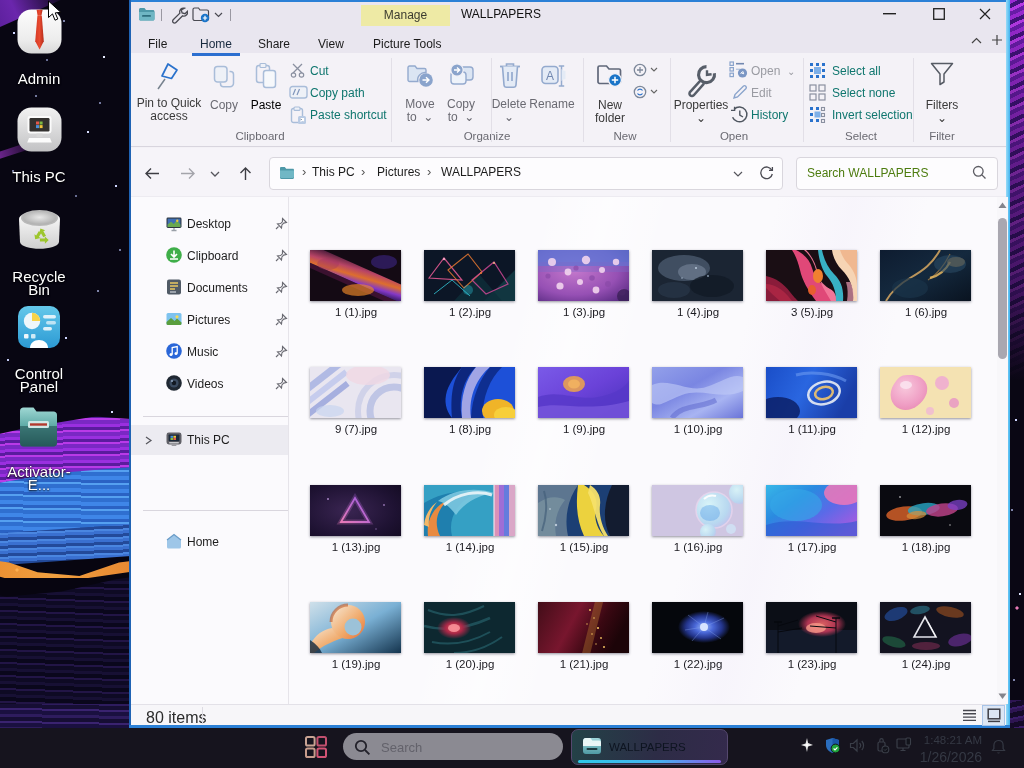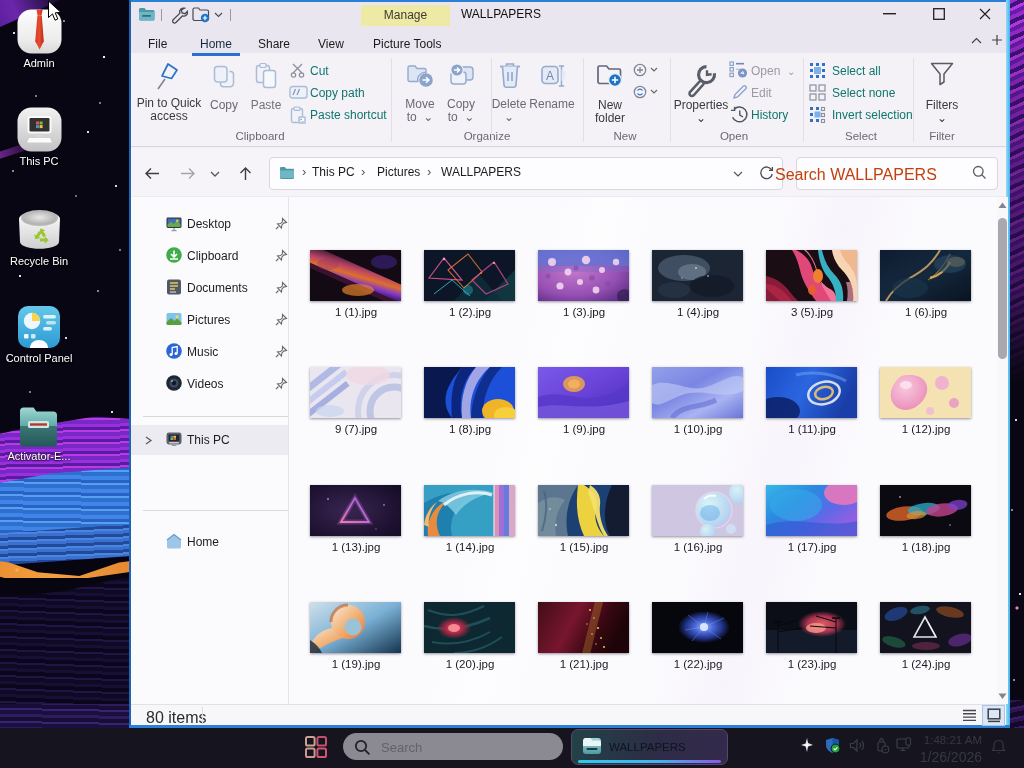--- a/index.html
+++ b/index.html
@@ -56,21 +56,21 @@
  radial-gradient(1px 1px at 3px 130px,#aab2e0 60%,transparent),
  radial-gradient(1.2px 1.2px at 11px 214px,#e0e6ff 60%,transparent),
  radial-gradient(1px 1px at 5px 300px,#aab2e0 60%,transparent),
  radial-gradient(1.2px 1.2px at 9px 385px,#cfd6ff 60%,transparent),
  radial-gradient(2px 2px at 8px 228px,#e87ab8 60%,transparent),
  #0a0714}
 #rs3{position:absolute;left:1009px;top:700px;width:15px;height:28px;background:repeating-linear-gradient(168deg,#2e1552 0 3px,#140a28 3px 8px,#3a1c68 8px 10px)}
 
 .dico{position:absolute;left:0;width:78px;text-align:center}
 .dico svg{display:block;margin:0 auto}
-.dlabel{color:#fff;font-size:11px;line-height:13px;margin-top:2px;text-shadow:0 1px 2px rgba(0,0,0,.9),0 0 2px rgba(0,0,0,.8)}
+.dlabel{color:#fff;font-size:15px;line-height:13px;margin-top:17px;text-shadow:0 1px 2px rgba(0,0,0,.9),0 0 2px rgba(0,0,0,.8)}
 
 #win{position:absolute;left:129px;top:0;width:881px;height:728px;background:#f3f1f6;font-size:12px;color:#2b2b2b}
 #win .bt{position:absolute;left:0;top:0;width:881px;height:2px;background:#2b80d6}
 #win .bl{position:absolute;left:0;top:0;width:2px;height:728px;background:#1f63b4}
 #win .br{position:absolute;left:877px;top:0;width:4px;height:728px;background:linear-gradient(90deg,#9adcf8,#3fb2ee)}
 #win .bb{position:absolute;left:0;top:725px;width:881px;height:3px;background:#2b80d6}
 #titlebar{position:absolute;left:2px;top:2px;width:875px;height:26px;background:#e9e6ef}
 #tabrow{position:absolute;left:2px;top:28px;width:875px;height:25px;background:#e9e6ef}
 #ribbon{position:absolute;left:2px;top:53px;width:875px;height:94px;background:#f4f2f7;border-bottom:1px solid #d8d5de}
 .tab{position:absolute;top:37px;font-size:12px;color:#1b1b1b}
@@ -289,21 +289,21 @@
  <svg class="abs" style="left:82px;top:64px" width="26" height="27" viewBox="0 0 26 27">
    <rect x="3.5" y="2.5" width="12.5" height="15.5" rx="3" fill="#eef1f7" stroke="#a9bdd9" stroke-width="1.5"></rect>
    <path d="M9.5 18.5v1.2a3 3 0 0 0 3 3h6.5a3.5 3.5 0 0 0 3.5-3.5v-8.7a3 3 0 0 0-3-3h-1" fill="none" stroke="#a9bdd9" stroke-width="1.5"></path>
  </svg>
  <div class="rlabel" style="left:75px;top:99px;width:40px;color:#6a6a72">Copy</div>
  <svg class="abs" style="left:124px;top:62px" width="27" height="30" viewBox="0 0 27 30">
    <rect x="3.5" y="3.5" width="13" height="17" rx="2.5" fill="none" stroke="#a9bdd9" stroke-width="1.5"></rect>
    <rect x="7" y="1.5" width="6" height="4" rx="1" fill="#eef1f7" stroke="#a9bdd9" stroke-width="1.2"></rect>
    <rect x="10.5" y="8.5" width="12" height="17" rx="2.5" fill="#f6f8fb" stroke="#a9bdd9" stroke-width="1.5"></rect>
  </svg>
- <div class="rlabel" style="left:117px;top:99px;width:40px;color:#737373">Paste</div>
+ <div class="rlabel" style="left:117px;top:99px;width:40px;color:#000000">Paste</div>
  <svg class="abs" style="left:161px;top:62px" width="18" height="16" viewBox="0 0 18 16">
    <path d="M3 2l9 9M12 2L3 11" stroke="#8a90a0" stroke-width="1.3"></path>
    <circle cx="3.5" cy="13" r="2.2" fill="none" stroke="#8a90a0" stroke-width="1.2"></circle>
    <circle cx="11.5" cy="13" r="2.2" fill="none" stroke="#8a90a0" stroke-width="1.2"></circle>
  </svg>
  <div class="rsmall" style="left:181px;top:64px">Cut</div>
  <svg class="abs" style="left:160px;top:85px" width="20" height="15" viewBox="0 0 20 15">
    <rect x="1" y="1.5" width="17" height="11.5" rx="2.5" fill="#eef1f7" stroke="#a9bdd9" stroke-width="1.4"></rect>
    <path d="M4 10l2.5-6M8 10l2.5-6" stroke="#7f95bb" stroke-width="1.2"></path>
  </svg>
@@ -476,21 +476,21 @@
  <div class="bcsep" style="left:298px">›</div>
  <div class="bctxt" style="left:312px">WALLPAPERS</div>
  <svg class="abs" style="left:604px;top:171px" width="10" height="6" viewBox="0 0 10 6">
       <path d="M1 1l4 4 4-4" fill="none" stroke="#55555c" stroke-width="1.2"></path>
     </svg>
  <svg class="abs" style="left:630px;top:165px" width="15" height="15" viewBox="0 0 15 15">
    <path d="M12.8 5.2A5.8 5.8 0 1 0 13.3 9" fill="none" stroke="#4a4a52" stroke-width="1.3"></path>
    <path d="M13.4 2v3.4H10" fill="none" stroke="#4a4a52" stroke-width="1.3"></path>
  </svg>
  <div class="sbox"></div>
- <div class="abs" style="left:646px;top:166px;font-size:16px;color:#c2410c">Search WALLPAPERS</div>
+ <div class="abs" style="left:678px;top:166px;font-size:12px;color:#4d7c0f">Search WALLPAPERS</div>
  <svg class="abs" style="left:843px;top:165px" width="15" height="15" viewBox="0 0 15 15">
    <circle cx="6.3" cy="6.3" r="4.8" fill="none" stroke="#5d5d64" stroke-width="1.3"></circle>
    <path d="M9.9 9.9l3.6 3.6" stroke="#5d5d64" stroke-width="1.3"></path>
  </svg>
 
  <div id="main">
   <div id="sidebar">
    <div class="row" style="top:12px">
      <svg class="abs" style="left:34px;top:6px" width="18" height="18" viewBox="0 0 18 18">
        <rect x="1.5" y="2.5" width="15" height="10.5" rx="1.4" fill="#2e3640"></rect>

